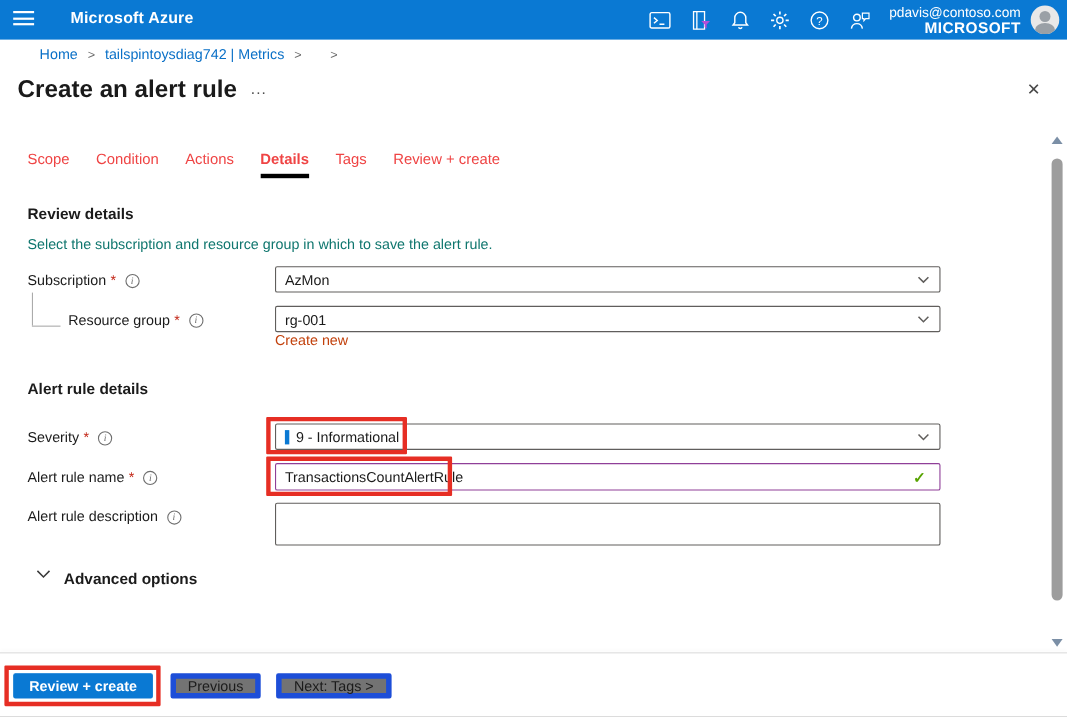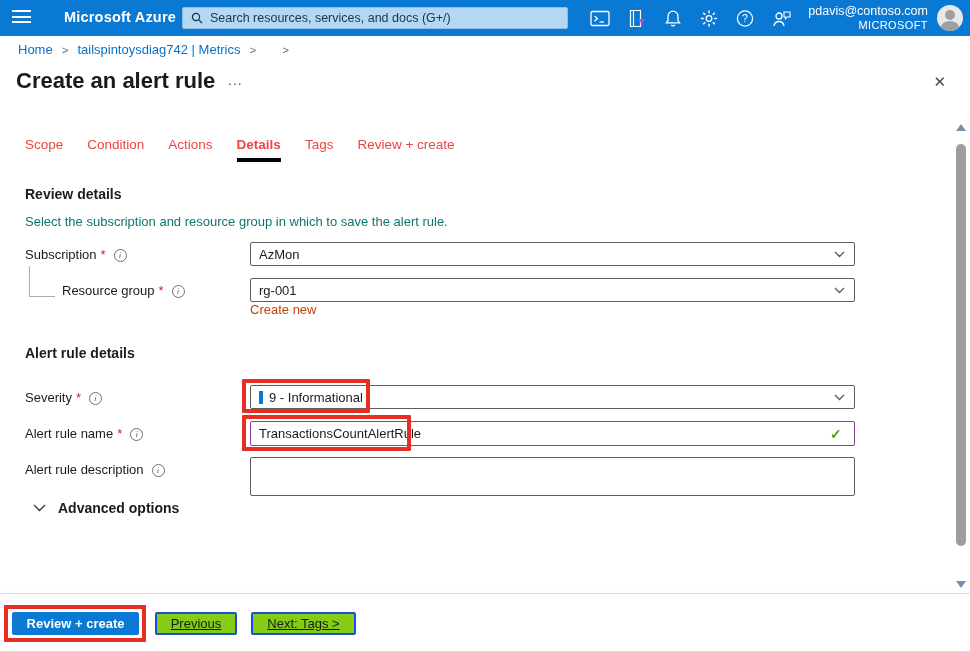--- a/index.html
+++ b/index.html
@@ -21,26 +21,26 @@
   }
   .searchbox svg { flex:0 0 auto; margin-right:7px; }
   .searchbox input {
     flex:1; border:none; background:transparent; outline:none;
     font-family:"Liberation Sans", sans-serif; font-size:12.5px; color:#17344f; height:18px;
   }
   .searchbox input::placeholder { color:#17344f; opacity:1; }
   .topicon { position:absolute; top:9px; width:20px; height:19px; cursor:pointer; }
   .userblock { position:absolute; right:42px; top:4px; text-align:right; line-height:14px; cursor:pointer; }
   .userblock .email { font-size:12.5px; }
-  .userblock .org { font-size:11px; font-weight:400; letter-spacing:.4px; }
+  .userblock .org { font-size:14px; font-weight:700; letter-spacing:.4px; }
   .avatar { position:absolute; right:7px; top:5px; width:26px; height:26px; border-radius:50%; background:#e8e8e8; overflow:hidden; cursor:pointer; }
   .avatar .head { position:absolute; left:8px; top:5px; width:10px; height:10px; border-radius:50%; background:#9aa0a6; }
   .avatar .torso { position:absolute; left:4px; top:16px; width:18px; height:12px; border-radius:50% 50% 0 0; background:#9aa0a6; }
   
-  .breadcrumb { position:absolute; top:42px; left:18px; display:flex; align-items:center; font-size:13px; }
+  .breadcrumb { position:absolute; top:42px; left:36px; display:flex; align-items:flex-end; font-size:13px; }
   .breadcrumb a { color:#0a70c7; text-decoration:none; cursor:pointer; }
   .breadcrumb .sep { color:#6a6a6a; margin:0 9px; font-size:11.5px; }
   .breadcrumb .blank { display:inline-block; min-width:8px; }
   
   .page-title { position:absolute; top:68px; left:16px; font-size:22px; font-weight:700; color:#1a1a1a; }
   .more-btn { position:absolute; top:72px; left:228px; color:#4d4d4d; font-size:14px; letter-spacing:1px; cursor:pointer; }
   .close-btn { position:absolute; top:74px; right:24px; color:#494949; font-size:15px; cursor:pointer; line-height:15px; }
   
   .tabs { position:absolute; top:137px; left:25px; display:flex; }
   .tab { margin-right:24px; padding-bottom:6px; cursor:pointer; font-size:13.5px; color:#ef4444; }
@@ -57,58 +57,51 @@
   .control .chev { position:absolute; right:9px; top:8px; }
   .sev-bar { width:4px; height:13px; background:#0a79d3; margin-right:6px; flex:0 0 auto; }
   .connector-v { position:absolute; left:29px; top:266px; width:1px; height:30px; background:#ababab; }
   .connector-h { position:absolute; left:29px; top:296px; width:26px; height:1px; background:#ababab; }
   .link { color:#c2410c; font-size:13px; text-decoration:none; position:absolute; cursor:pointer; }
   .text-input { position:absolute; left:250px; width:605px; height:25px; border:1.5px solid #8f3f98; border-radius:2px;
     font-family:"Liberation Sans", sans-serif; font-size:13px; padding:0 26px 0 8px; color:#1b1b1b; outline:none; }
   .valid-check { position:absolute; left:830px; color:#57a300; font-size:14px; font-weight:700; }
   .textarea { position:absolute; left:250px; width:605px; height:39px; border:1px solid #605e5c; border-radius:2px;
     font-family:"Liberation Sans", sans-serif; font-size:13px; padding:4px 8px; resize:none; outline:none; }
-  .advanced { position:absolute; left:33px; top:500px; display:flex; align-items:center; cursor:pointer; }
+  .advanced { position:absolute; left:33px; top:518px; display:flex; align-items:flex-start; cursor:pointer; }
   .advanced .label { font-size:14px; font-weight:700; margin-left:12px; }
   
   .annotation { position:absolute; border:4px solid #e62e24; border-radius:1px; pointer-events:none; z-index:5; }
   .anno-severity { left:242px; top:379px; width:128px; height:34px; }
   .anno-name { left:242px; top:415px; width:169px; height:36px; }
   .anno-review { left:4px; top:605px; width:142px; height:37px; }
   
   .footer-divider { position:absolute; left:0; right:0; top:593px; height:1px; background:#dcdcdc; box-shadow:0 -2px 3px rgba(0,0,0,.04); }
   .btn { position:absolute; top:612px; height:23px; font-family:"Liberation Sans", sans-serif; font-size:13px;
     border-radius:2px; cursor:pointer; display:flex; align-items:center; justify-content:center; }
   .btn-primary { left:12px; width:127px; background:#0a79d3; border:1px solid #0a79d3; color:#fff; font-weight:700; }
-  .btn-secondary { background:#84cc16; border:2px solid #1d4ed8; color:#1b1b1b;text-decoration:underline; }
+  .btn-secondary { background:#737373; border:5px solid #1d4ed8; color:#1b1b1b; }
   .btn-previous { left:155px; width:82px; }
   .btn-next { left:251px; width:105px; }
   
   .scrollbar { position:absolute; right:3px; top:122px; width:12px; height:468px; }
   .sb-arrow-up { position:absolute; top:2px; left:1px; width:0; height:0; border-left:5px solid transparent; border-right:5px solid transparent; border-bottom:7px solid #7b8fa6; cursor:pointer; }
   .sb-arrow-down { position:absolute; bottom:2px; left:1px; width:0; height:0; border-left:5px solid transparent; border-right:5px solid transparent; border-top:7px solid #7b8fa6; cursor:pointer; }
   .sb-thumb { position:absolute; top:22px; left:1px; width:10px; height:402px; background:#9d9d9d; border-radius:6px; cursor:grab; }
 </style>
 </head>
 <body>
 
 <div class="topbar">
   <div class="hamburger">
       <span></span>
       <span></span>
       <span></span>
     </div>
   <div class="brand">Microsoft Azure</div>
-  <div class="searchbox">
-    <svg width="12" height="12" viewBox="0 0 12 12">
-        <circle cx="5" cy="5" r="3.6" fill="none" stroke="#17344f" stroke-width="1.2"></circle>
-        <line x1="7.8" y1="7.8" x2="11" y2="11" stroke="#17344f" stroke-width="1.2"></line>
-      </svg>
-    <input type="text" placeholder="Search resources, services, and docs (G+/)" style="">
-  </div>
   <div class="topicon" style="left:590px">
     <svg width="20" height="19" viewBox="0 0 20 19">
         <rect x="1" y="2.5" width="18" height="14" rx="1.5" fill="none" stroke="#fff" stroke-width="1.3"></rect>
         <path d="M4.5 7l3 2.6-3 2.6" fill="none" stroke="#fff" stroke-width="1.3"></path>
         <line x1="9.5" y1="13" x2="14" y2="13" stroke="#fff" stroke-width="1.3"></line>
       </svg>
   </div>
   <div class="topicon" style="left:627px">
     <svg width="20" height="19" viewBox="0 0 20 19">
         <path d="M3.5 1.5h10v16h-10z" fill="none" stroke="#fff" stroke-width="1.2"></path>

